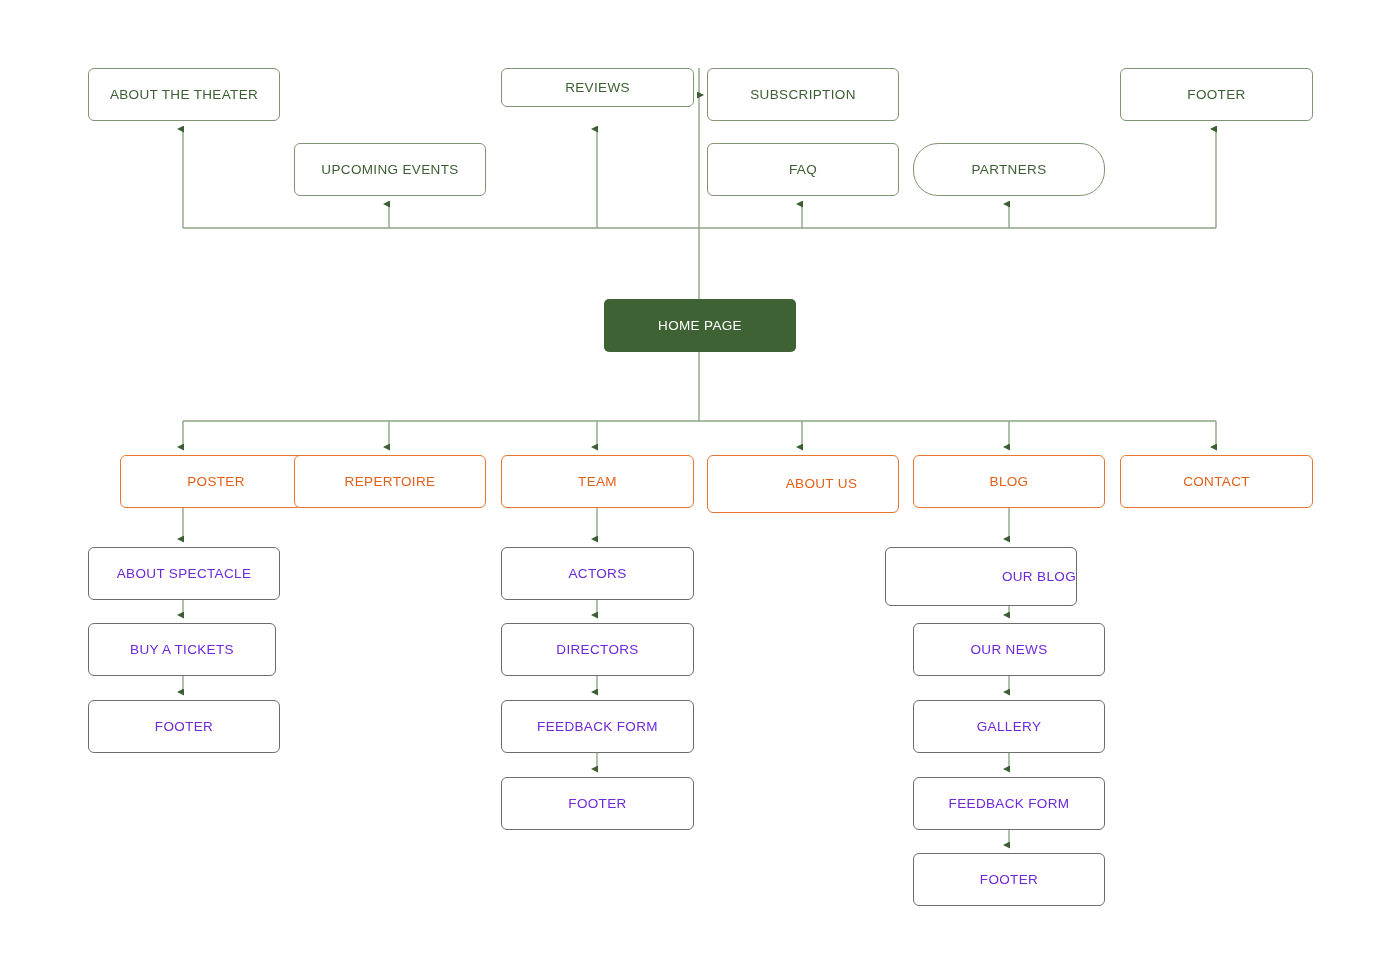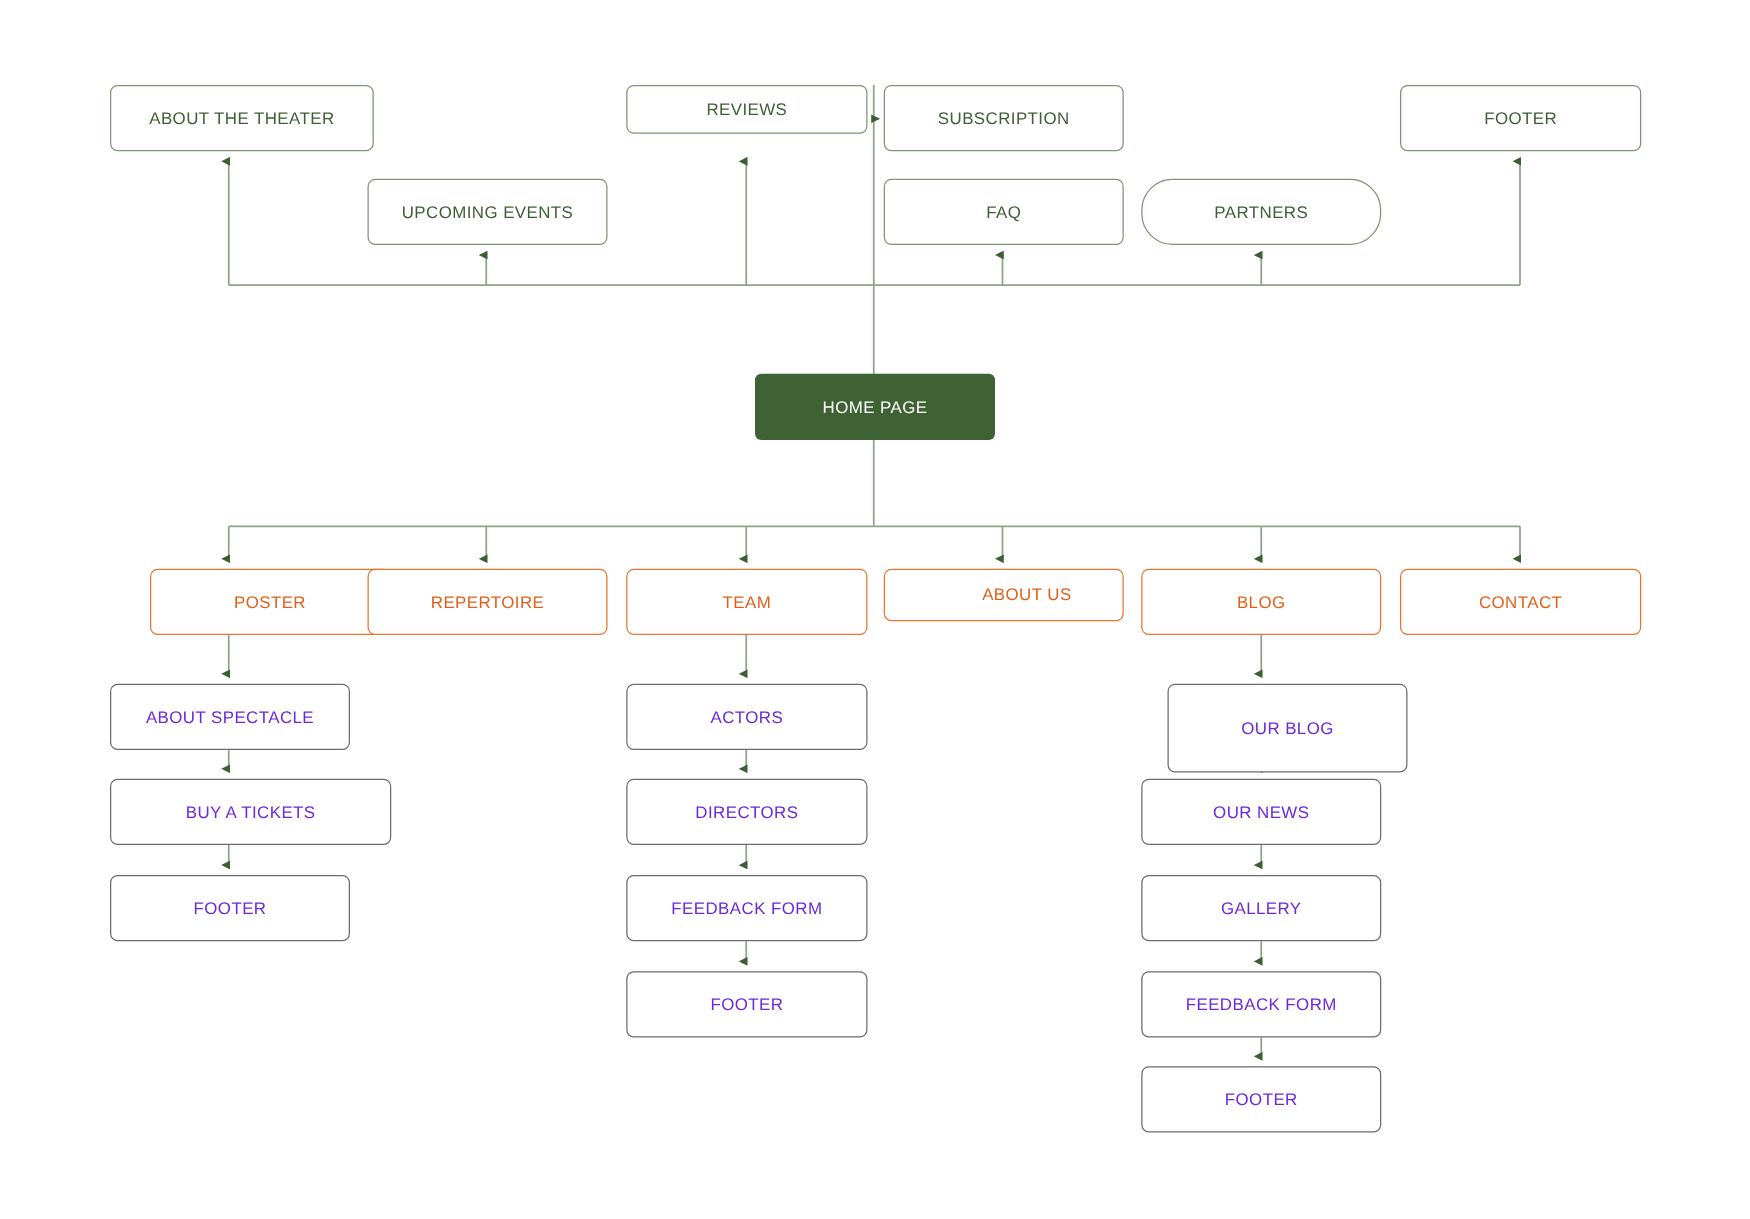--- a/index.html
+++ b/index.html
@@ -116,21 +116,21 @@
       <path d="M597,753 L597,769" marker-end="url(#arrDown)"></path>
 
       <path d="M1009,508 L1009,539" marker-end="url(#arrDown)"></path>
       <path d="M1009,600 L1009,615" marker-end="url(#arrDown)"></path>
       <path d="M1009,676 L1009,692" marker-end="url(#arrDown)"></path>
       <path d="M1009,753 L1009,769" marker-end="url(#arrDown)"></path>
       <path d="M1009,830 L1009,845" marker-end="url(#arrDown)"></path>
     </g>
   </svg>
 
-  <div class="node green" style="left: 88px; top: 68px; width: 211px; height: 53px;">
+  <div class="node green" style="left: 88px; top: 68px; width: 192px; height: 53px;">
       <span>ABOUT THE THEATER</span>
     </div>
   <div class="node green" style="left: 294px; top: 143px; width: 192px; height: 53px;">
       <span>UPCOMING EVENTS</span>
     </div>
   <div class="node green" style="left: 501px; top: 68px; width: 193px; height: 39px;">
       <span>REVIEWS</span>
     </div>
   <div class="node green" style="left: 707px; top: 68px; width: 192px; height: 53px;">
       <span>SUBSCRIPTION</span>
@@ -151,54 +151,54 @@
 
   <div class="node orange" style="left: 88px; top: 455px; width: 192px; height: 53px; margin-left: 32px;">
       <span>POSTER</span>
     </div>
   <div class="node orange" style="left: 294px; top: 455px; width: 192px; height: 53px;">
       <span>REPERTOIRE</span>
     </div>
   <div class="node orange" style="left: 501px; top: 455px; width: 193px; height: 53px;">
       <span>TEAM</span>
     </div>
-  <div class="node orange" style="left: 707px; top: 455px; width: 192px; height: 42px; padding-left: 37px;">
+  <div class="node orange" style="left: 707px; top: 455px; width: 192px; height: 58px; padding-left: 37px;">
       <span>ABOUT US</span>
     </div>
   <div class="node orange" style="left: 913px; top: 455px; width: 192px; height: 53px;">
       <span>BLOG</span>
     </div>
   <div class="node orange" style="left: 1120px; top: 455px; width: 193px; height: 53px;">
       <span>CONTACT</span>
     </div>
 
   <div class="node grey" style="left: 88px; top: 547px; width: 192px; height: 53px;">
       <span>ABOUT SPECTACLE</span>
     </div>
-  <div class="node grey" style="left: 88px; top: 623px; width: 225px; height: 53px;">
+  <div class="node grey" style="left: 88px; top: 623px; width: 188px; height: 53px;">
       <span>BUY A TICKETS</span>
     </div>
   <div class="node grey" style="left: 88px; top: 700px; width: 192px; height: 53px;">
       <span>FOOTER</span>
     </div>
 
   <div class="node grey" style="left: 501px; top: 547px; width: 193px; height: 53px;">
       <span>ACTORS</span>
     </div>
   <div class="node grey" style="left: 501px; top: 623px; width: 193px; height: 53px;">
       <span>DIRECTORS</span>
     </div>
   <div class="node grey" style="left: 501px; top: 700px; width: 193px; height: 53px;">
       <span>FEEDBACK FORM</span>
     </div>
   <div class="node grey" style="left: 501px; top: 777px; width: 193px; height: 53px;">
       <span>FOOTER</span>
     </div>
 
-  <div class="node grey" style="left: 934px; top: 547px; width: 192px; height: 71px;">
+  <div class="node grey" style="left: 885px; top: 547px; width: 192px; height: 59px; justify-content: flex-end;">
       <span>OUR BLOG</span>
     </div>
   <div class="node grey" style="left: 913px; top: 623px; width: 192px; height: 53px;">
       <span>OUR NEWS</span>
     </div>
   <div class="node grey" style="left: 913px; top: 700px; width: 192px; height: 53px;">
       <span>GALLERY</span>
     </div>
   <div class="node grey" style="left: 913px; top: 777px; width: 192px; height: 53px;">
       <span>FEEDBACK FORM</span>

